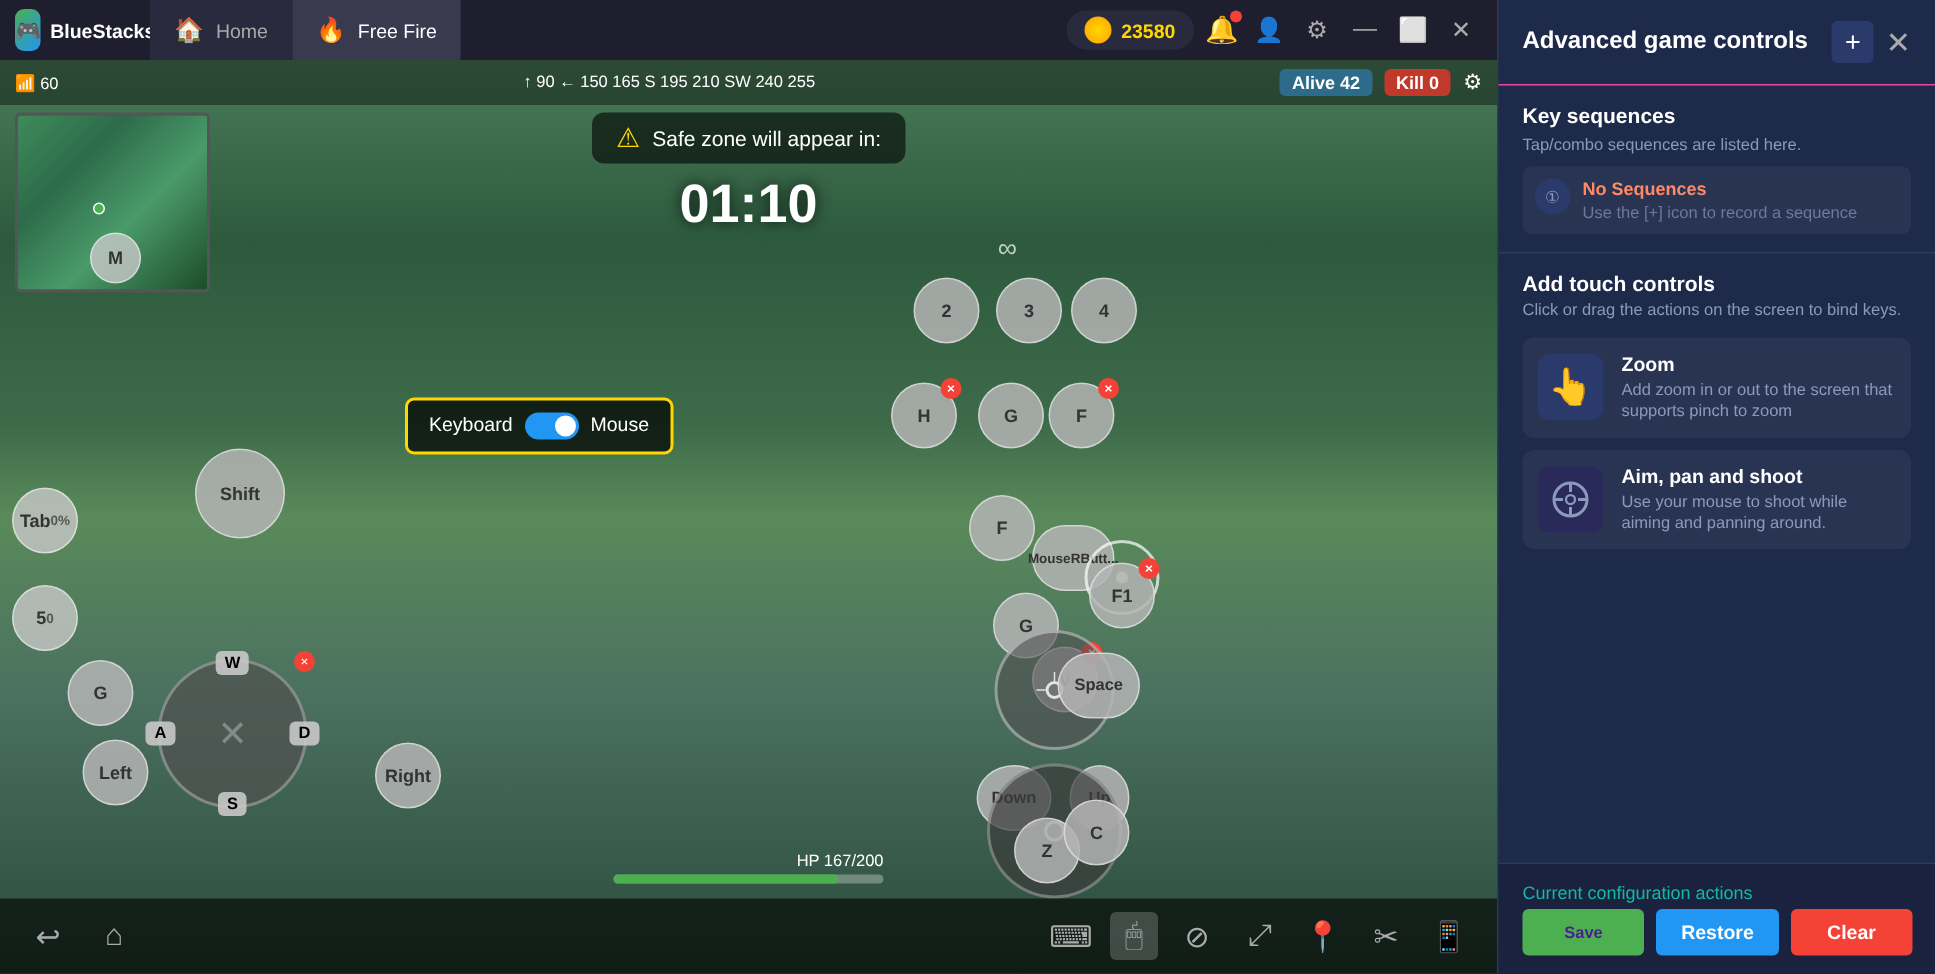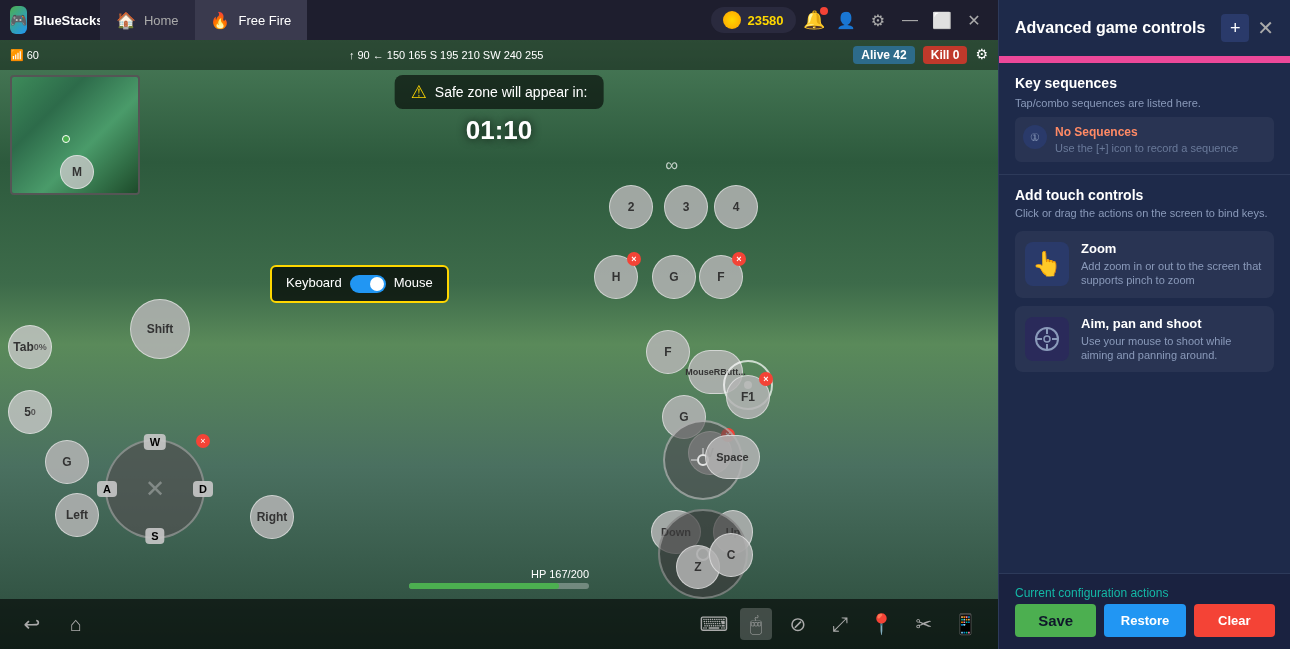--- a/index.html
+++ b/index.html
@@ -37,21 +37,21 @@
     .kill-badge { background: #c0392b; border-radius: 4px; padding: 2px 8px; color: #fff; font-size: 12px; font-weight: bold; }
     .hud-settings { color: #fff; cursor: pointer; font-size: 14px; }
 
     
     .safe-zone-warning {
       position: absolute; top: 35px; left: 50%; transform: translateX(-50%);
       background: rgba(0,0,0,0.6); border-radius: 8px; padding: 6px 16px;
       display: flex; align-items: center; gap: 8px; color: #fff; font-size: 14px;
     }
     .warning-icon { color: #FFD700; font-size: 18px; }
-    .countdown { position: absolute; top: 75px; left: 50%; transform: translateX(-50%); color: #fff; font-size: 26px; font-weight: bold; text-shadow: 0 0 10px rgba(0,0,0,0.8); }
+    .countdown { position: absolute; top: 75px; left: 50%; transform: translateX(-50%); color: #fff; font-size: 36px; font-weight: bold; text-shadow: 0 0 10px rgba(0,0,0,0.8); }
 
     
     .mini-map { position: absolute; top: 35px; left: 10px; width: 130px; height: 120px; background: #2d6b4a; border: 2px solid #555; border-radius: 4px; overflow: hidden; }
     .mini-map-overlay { width: 100%; height: 100%; background: linear-gradient(135deg, #3d8b5a 0%, #2d6b4a 30%, #4a9b6a 60%, #1d4b2a 100%); position: relative; }
     .player-dot { position: absolute; width: 8px; height: 8px; background: #4CAF50; border: 1px solid #fff; border-radius: 50%; top: 50%; left: 40%; }
 
     
     .kb-mouse-toggle {
       position: absolute; top: 225px; left: 270px;
       background: rgba(0,0,0,0.7); border: 2px solid #FFD700;
@@ -86,21 +86,21 @@
     .bottom-right { display: flex; gap: 10px; align-items: center; }
     .bottom-btn { color: #aaa; font-size: 20px; cursor: pointer; width: 32px; height: 32px; display: flex; align-items: center; justify-content: center; }
     .bottom-btn.active-btn { background: rgba(255,255,255,0.2); border-radius: 4px; }
 
     
     .right-panel {
       position: absolute; right: 0; top: 0; width: 292px; height: 649px;
       background: #1e2a4a; color: #fff; display: flex; flex-direction: column;
       border-left: 1px solid #2d3a5a;
     }
-    .panel-header { display: flex; align-items: center; justify-content: space-between; padding: 14px 16px; border-bottom: 7px solid #ec4899; }
+    .panel-header { display: flex; align-items: center; justify-content: space-between; padding: 14px 16px; border-bottom: 1px solid #ec4899; }
     .panel-title { font-size: 16px; font-weight: bold; }
     .panel-close { color: #aaa; font-size: 20px; cursor: pointer; }
     .panel-add-btn { width: 28px; height: 28px; background: #2a3a6a; border-radius: 4px; display: flex; align-items: center; justify-content: center; color: #fff; font-size: 18px; cursor: pointer; }
 
     .panel-section { padding: 12px 16px; border-bottom: 1px solid #2d3a5a; }
     .section-title { font-size: 14px; font-weight: bold; margin-bottom: 6px; }
     .section-sub { font-size: 11px; color: #8a9aba; margin-bottom: 8px; }
 
     .no-sequences { display: flex; align-items: flex-start; gap: 8px; padding: 8px; background: rgba(255,255,255,0.05); border-radius: 6px; }
     .num-badge { width: 24px; height: 24px; background: #2a3a6a; border-radius: 50%; display: flex; align-items: center; justify-content: center; font-size: 11px; color: #8a9aba; flex-shrink: 0; }
@@ -113,21 +113,21 @@
 
     .control-card { display: flex; align-items: center; gap: 12px; padding: 10px; background: rgba(255,255,255,0.05); border-radius: 8px; margin-bottom: 8px; cursor: pointer; }
     .card-icon { width: 44px; height: 44px; background: #2a3a6a; border-radius: 8px; display: flex; align-items: center; justify-content: center; flex-shrink: 0; font-size: 22px; }
     .card-text { flex: 1; }
     .card-title { font-size: 13px; font-weight: bold; margin-bottom: 3px; }
     .card-desc { font-size: 11px; color: #8a9aba; line-height: 1.3; }
 
     .config-footer { position: absolute; bottom: 0; left: 0; width: 292px; padding: 12px 16px; background: #1a2240; border-top: 1px solid #2d3a5a; }
     .config-title { font-size: 12px; color: #14b8a6; margin-bottom: 4px; }
     .config-buttons { display: flex; gap: 8px; }
-    .btn-save { flex: 1; background: #4CAF50; color: #0f172a; border: none; border-radius: 4px; padding: 8px; font-size: 15px; font-weight: bold; cursor: pointer; }
+    .btn-save { flex: 1; background: #4CAF50; color: #4c1d95; border: none; border-radius: 4px; padding: 8px; font-size: 11px; font-weight: bold; cursor: pointer; }
     .btn-restore { flex: 1; background: #2196F3; color: #fff; border: none; border-radius: 4px; padding: 8px; font-size: 13px; font-weight: bold; cursor: pointer; }
     .btn-clear { flex: 1; background: #f44336; color: #fff; border: none; border-radius: 4px; padding: 8px; font-size: 13px; font-weight: bold; cursor: pointer; }
 
     
     .v-btn { position: absolute; top: 195px; left: 348px; }
 
     
     .btn-shift { position: absolute; bottom: 280px; left: 140px; }
     .btn-tab { position: absolute; bottom: 245px; left: 10px; }
     .btn-5 { position: absolute; bottom: 200px; left: 10px; }

